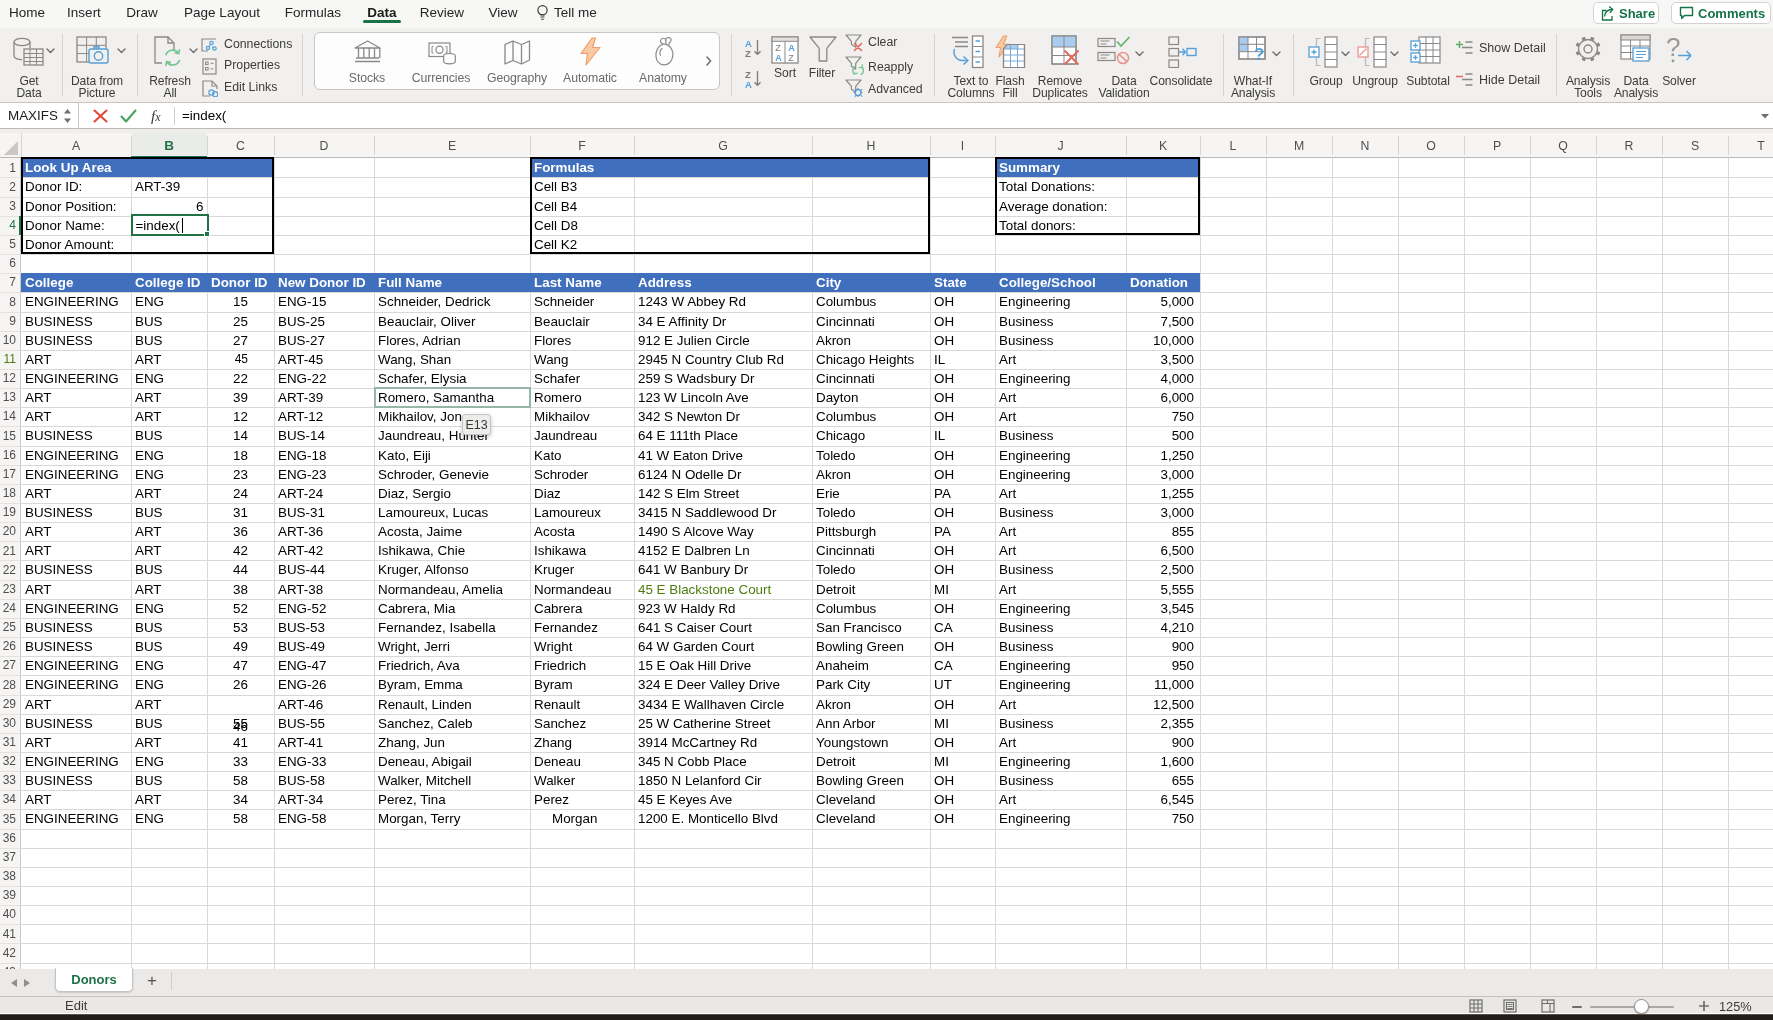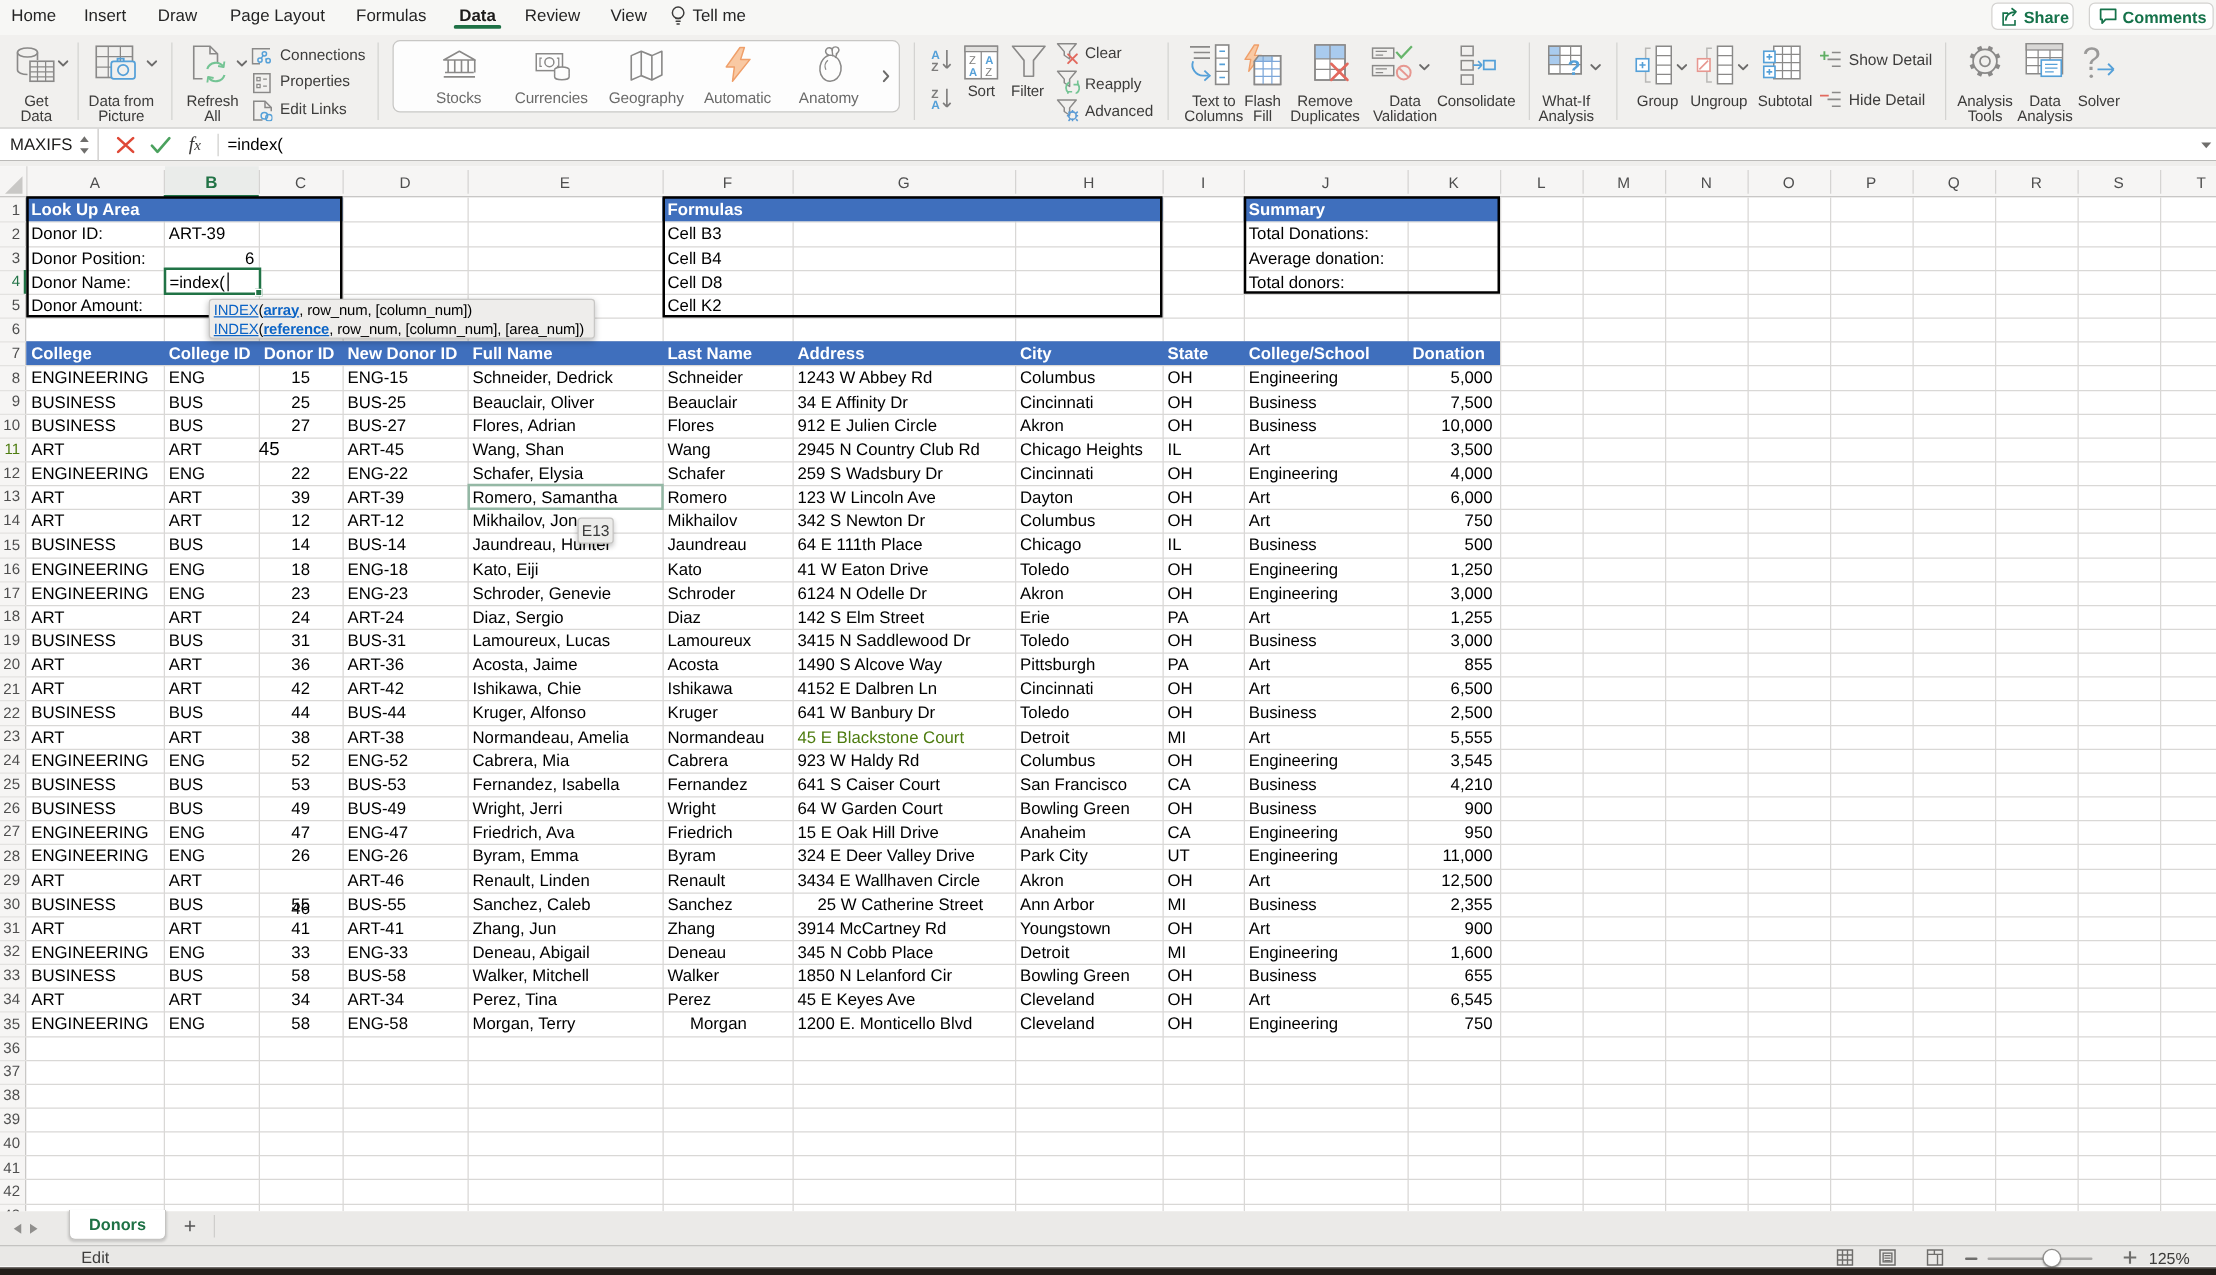--- a/index.html
+++ b/index.html
@@ -579,21 +579,21 @@
 <div style="left:274px;top:330.65px;width:100px;height:19.15px;line-height:19.15px;font-size:13.4px;color:#000;font-weight:normal;text-align:left;white-space:nowrap;overflow:hidden;padding-left:4px;">BUS-27</div>
 <div style="left:374px;top:330.65px;width:156px;height:19.15px;line-height:19.15px;font-size:13.4px;color:#000;font-weight:normal;text-align:left;white-space:nowrap;overflow:hidden;padding-left:4px;">Flores, Adrian</div>
 <div style="left:530px;top:330.65px;width:104px;height:19.15px;line-height:19.15px;font-size:13.4px;color:#000;font-weight:normal;text-align:left;white-space:nowrap;overflow:hidden;padding-left:4px;">Flores</div>
 <div style="left:634px;top:330.65px;width:178px;height:19.15px;line-height:19.15px;font-size:13.4px;color:#000;font-weight:normal;text-align:left;white-space:nowrap;overflow:hidden;padding-left:4px;">912 E Julien Circle</div>
 <div style="left:812px;top:330.65px;width:118px;height:19.15px;line-height:19.15px;font-size:13.4px;color:#000;font-weight:normal;text-align:left;white-space:nowrap;overflow:hidden;padding-left:4px;">Akron</div>
 <div style="left:930px;top:330.65px;width:65px;height:19.15px;line-height:19.15px;font-size:13.4px;color:#000;font-weight:normal;text-align:left;white-space:nowrap;overflow:hidden;padding-left:4px;">OH</div>
 <div style="left:995px;top:330.65px;width:131px;height:19.15px;line-height:19.15px;font-size:13.4px;color:#000;font-weight:normal;text-align:left;white-space:nowrap;overflow:hidden;padding-left:4px;">Business</div>
 <div style="left:1126px;top:330.65px;width:74px;height:19.15px;line-height:19.15px;font-size:13.4px;color:#000;font-weight:normal;text-align:right;white-space:nowrap;overflow:hidden;padding-right:6px;">10,000</div>
 <div style="left:21px;top:349.8px;width:110px;height:19.15px;line-height:19.15px;font-size:13.4px;color:#000;font-weight:normal;text-align:left;white-space:nowrap;overflow:hidden;padding-left:4px;">ART</div>
 <div style="left:131px;top:349.8px;width:76px;height:19.15px;line-height:19.15px;font-size:13.4px;color:#000;font-weight:normal;text-align:left;white-space:nowrap;overflow:hidden;padding-left:4px;">ART</div>
-<div style="left:207px;top:349.8px;width:67px;height:19.15px;line-height:19.15px;font-size:15px;color:#000;font-weight:normal;white-space:nowrap;overflow:hidden;padding-right:26px;">45</div>
+<div style="left:207px;top:349.8px;width:67px;height:19.15px;line-height:19.15px;font-size:12px;color:#000;font-weight:normal;text-align:right;white-space:nowrap;overflow:hidden;padding-right:26px;">45</div>
 <div style="left:274px;top:349.8px;width:100px;height:19.15px;line-height:19.15px;font-size:13.4px;color:#000;font-weight:normal;text-align:left;white-space:nowrap;overflow:hidden;padding-left:4px;">ART-45</div>
 <div style="left:374px;top:349.8px;width:156px;height:19.15px;line-height:19.15px;font-size:13.4px;color:#000;font-weight:normal;text-align:left;white-space:nowrap;overflow:hidden;padding-left:4px;">Wang, Shan</div>
 <div style="left:530px;top:349.8px;width:104px;height:19.15px;line-height:19.15px;font-size:13.4px;color:#000;font-weight:normal;text-align:left;white-space:nowrap;overflow:hidden;padding-left:4px;">Wang</div>
 <div style="left:634px;top:349.8px;width:178px;height:19.15px;line-height:19.15px;font-size:13.4px;color:#000;font-weight:normal;text-align:left;white-space:nowrap;overflow:hidden;padding-left:4px;">2945 N Country Club Rd</div>
 <div style="left:812px;top:349.8px;width:118px;height:19.15px;line-height:19.15px;font-size:13.4px;color:#000;font-weight:normal;text-align:left;white-space:nowrap;overflow:hidden;padding-left:4px;">Chicago Heights</div>
 <div style="left:930px;top:349.8px;width:65px;height:19.15px;line-height:19.15px;font-size:13.4px;color:#000;font-weight:normal;text-align:left;white-space:nowrap;overflow:hidden;padding-left:4px;">IL</div>
 <div style="left:995px;top:349.8px;width:131px;height:19.15px;line-height:19.15px;font-size:13.4px;color:#000;font-weight:normal;text-align:left;white-space:nowrap;overflow:hidden;padding-left:4px;">Art</div>
 <div style="left:1126px;top:349.8px;width:74px;height:19.15px;line-height:19.15px;font-size:13.4px;color:#000;font-weight:normal;text-align:right;white-space:nowrap;overflow:hidden;padding-right:6px;">3,500</div>
 <div style="left:21px;top:368.95px;width:110px;height:19.15px;line-height:19.15px;font-size:13.4px;color:#000;font-weight:normal;text-align:left;white-space:nowrap;overflow:hidden;padding-left:4px;">ENGINEERING</div>
 <div style="left:131px;top:368.95px;width:76px;height:19.15px;line-height:19.15px;font-size:13.4px;color:#000;font-weight:normal;text-align:left;white-space:nowrap;overflow:hidden;padding-left:4px;">ENG</div>
@@ -792,21 +792,21 @@
 <div style="left:812px;top:694.5px;width:118px;height:19.15px;line-height:19.15px;font-size:13.4px;color:#000;font-weight:normal;text-align:left;white-space:nowrap;overflow:hidden;padding-left:4px;">Akron</div>
 <div style="left:930px;top:694.5px;width:65px;height:19.15px;line-height:19.15px;font-size:13.4px;color:#000;font-weight:normal;text-align:left;white-space:nowrap;overflow:hidden;padding-left:4px;">OH</div>
 <div style="left:995px;top:694.5px;width:131px;height:19.15px;line-height:19.15px;font-size:13.4px;color:#000;font-weight:normal;text-align:left;white-space:nowrap;overflow:hidden;padding-left:4px;">Art</div>
 <div style="left:1126px;top:694.5px;width:74px;height:19.15px;line-height:19.15px;font-size:13.4px;color:#000;font-weight:normal;text-align:right;white-space:nowrap;overflow:hidden;padding-right:6px;">12,500</div>
 <div style="left:21px;top:713.6499999999999px;width:110px;height:19.15px;line-height:19.15px;font-size:13.4px;color:#000;font-weight:normal;text-align:left;white-space:nowrap;overflow:hidden;padding-left:4px;">BUSINESS</div>
 <div style="left:131px;top:713.6499999999999px;width:76px;height:19.15px;line-height:19.15px;font-size:13.4px;color:#000;font-weight:normal;text-align:left;white-space:nowrap;overflow:hidden;padding-left:4px;">BUS</div>
 <div style="left:207px;top:713.6499999999999px;width:67px;height:19.15px;line-height:19.15px;font-size:13.4px;color:#000;font-weight:normal;text-align:right;white-space:nowrap;overflow:hidden;padding-right:26px;">55</div>
 <div style="left:274px;top:713.6499999999999px;width:100px;height:19.15px;line-height:19.15px;font-size:13.4px;color:#000;font-weight:normal;text-align:left;white-space:nowrap;overflow:hidden;padding-left:4px;">BUS-55</div>
 <div style="left:374px;top:713.6499999999999px;width:156px;height:19.15px;line-height:19.15px;font-size:13.4px;color:#000;font-weight:normal;text-align:left;white-space:nowrap;overflow:hidden;padding-left:4px;">Sanchez, Caleb</div>
 <div style="left:530px;top:713.6499999999999px;width:104px;height:19.15px;line-height:19.15px;font-size:13.4px;color:#000;font-weight:normal;text-align:left;white-space:nowrap;overflow:hidden;padding-left:4px;">Sanchez</div>
-<div style="left:634px;top:713.6499999999999px;width:178px;height:19.15px;line-height:19.15px;font-size:13.4px;color:#000;font-weight:normal;text-align:left;white-space:nowrap;overflow:hidden;padding-left:20px;">25 W Catherine Street</div>
+<div style="left:634px;top:713.6499999999999px;width:178px;height:19.15px;line-height:19.15px;font-size:13.4px;color:#000;font-weight:normal;text-align:left;white-space:nowrap;overflow:hidden;padding-left:4px;">25 W Catherine Street</div>
 <div style="left:812px;top:713.6499999999999px;width:118px;height:19.15px;line-height:19.15px;font-size:13.4px;color:#000;font-weight:normal;text-align:left;white-space:nowrap;overflow:hidden;padding-left:4px;">Ann Arbor</div>
 <div style="left:930px;top:713.6499999999999px;width:65px;height:19.15px;line-height:19.15px;font-size:13.4px;color:#000;font-weight:normal;text-align:left;white-space:nowrap;overflow:hidden;padding-left:4px;">MI</div>
 <div style="left:995px;top:713.6499999999999px;width:131px;height:19.15px;line-height:19.15px;font-size:13.4px;color:#000;font-weight:normal;text-align:left;white-space:nowrap;overflow:hidden;padding-left:4px;">Business</div>
 <div style="left:1126px;top:713.6499999999999px;width:74px;height:19.15px;line-height:19.15px;font-size:13.4px;color:#000;font-weight:normal;text-align:right;white-space:nowrap;overflow:hidden;padding-right:6px;">2,355</div>
 <div style="left:21px;top:732.8px;width:110px;height:19.15px;line-height:19.15px;font-size:13.4px;color:#000;font-weight:normal;text-align:left;white-space:nowrap;overflow:hidden;padding-left:4px;">ART</div>
 <div style="left:131px;top:732.8px;width:76px;height:19.15px;line-height:19.15px;font-size:13.4px;color:#000;font-weight:normal;text-align:left;white-space:nowrap;overflow:hidden;padding-left:4px;">ART</div>
 <div style="left:207px;top:732.8px;width:67px;height:19.15px;line-height:19.15px;font-size:13.4px;color:#000;font-weight:normal;text-align:right;white-space:nowrap;overflow:hidden;padding-right:26px;">41</div>
 <div style="left:274px;top:732.8px;width:100px;height:19.15px;line-height:19.15px;font-size:13.4px;color:#000;font-weight:normal;text-align:left;white-space:nowrap;overflow:hidden;padding-left:4px;">ART-41</div>
 <div style="left:374px;top:732.8px;width:156px;height:19.15px;line-height:19.15px;font-size:13.4px;color:#000;font-weight:normal;text-align:left;white-space:nowrap;overflow:hidden;padding-left:4px;">Zhang, Jun</div>
 <div style="left:530px;top:732.8px;width:104px;height:19.15px;line-height:19.15px;font-size:13.4px;color:#000;font-weight:normal;text-align:left;white-space:nowrap;overflow:hidden;padding-left:4px;">Zhang</div>
@@ -860,24 +860,20 @@
 <div style="left:995px;top:809.3999999999999px;width:131px;height:19.15px;line-height:19.15px;font-size:13.4px;color:#000;font-weight:normal;text-align:left;white-space:nowrap;overflow:hidden;padding-left:4px;">Engineering</div>
 <div style="left:1126px;top:809.3999999999999px;width:74px;height:19.15px;line-height:19.15px;font-size:13.4px;color:#000;font-weight:normal;text-align:right;white-space:nowrap;overflow:hidden;padding-right:6px;">750</div>
 <div style="left:21px;top:157.0px;width:253px;height:97.05000000000001px;border:2px solid #000"></div>
 <div style="left:530px;top:157.0px;width:400px;height:97.05000000000001px;border:2px solid #000"></div>
 <div style="left:995px;top:157.0px;width:205px;height:77.9px;border:2px solid #000"></div>
 <div style="left:374px;top:387.1px;width:157px;height:21.15px;border:2px solid #94b8a5"></div>
 <div style="left:131px;top:214.25px;width:78px;height:22.15px;background:#fff;border:2px solid #217346"></div>
 <div style="left:135.5px;top:215.75px;height:19.15px;line-height:19.15px;font-size:13.4px;color:#000;font-weight:normal;text-align:left;letter-spacing:0;white-space:nowrap;">=index(</div>
 <div style="left:182px;top:217.75px;width:1.2px;height:15px;background:#000"></div>
 <div style="left:204px;top:231.4px;width:6px;height:6px;background:#217346;border:1px solid #fff"></div>
-<div style="left:167px;top:238.5px;width:309px;height:32.5px;background:#eeedeb;border:1px solid #c8c7c5;border-radius:3px;box-shadow:0 2px 5px rgba(0,0,0,.25);padding:1px 0 0 3px;font-size:11.9px;letter-spacing:-.1px;color:#000">
-      <div style="height:15.5px;line-height:15.5px;white-space:nowrap"><span style="color:#0b63c5;text-decoration:underline">INDEX</span>(<b style="color:#0b63c5;text-decoration:underline">array</b>, row_num, [column_num])</div>
-      <div style="height:15.5px;line-height:15.5px;white-space:nowrap"><span style="color:#0b63c5;text-decoration:underline">INDEX</span>(<b style="color:#0b63c5;text-decoration:underline">reference</b>, row_num, [column_num], [area_num])</div>
-    </div>
 <div style="left:462px;top:413.5px;width:29px;height:21px;background:#ececea;border:1px solid #c5c4c2;border-radius:3px;box-shadow:0 2px 4px rgba(0,0,0,.22);font-size:12.5px;color:#3a3a3a;text-align:center;line-height:20px">E13</div>
 <div style="left:0px;top:968.6px;width:1773px;height:27.100000000000023px;background:#ebeae8"></div>
 <svg style="left:10px;top:978px" width="8" height="10" viewBox="0 0 8 10" fill="none">
       <path d="M7 1v8L1 5z" fill="#908f8d"></path>
     </svg>
 <svg style="left:23px;top:978px" width="8" height="10" viewBox="0 0 8 10" fill="none">
       <path d="M1 1v8l6-4z" fill="#908f8d"></path>
     </svg>
 <div style="left:55px;top:967.9px;width:78px;height:24.6px;background:#fff;border:1px solid #c5c4c2;border-top:none;border-radius:0 0 5px 5px;box-shadow:0 1px 2px rgba(0,0,0,.15);font-size:13px;font-weight:bold;color:#1e7145;text-align:center;line-height:24px">Donors</div>
 <div style="left:144px;top:971px;width:16px;height:20px;line-height:20px;font-size:17px;color:#555;font-weight:normal;text-align:center;letter-spacing:0;white-space:nowrap;">+</div>

